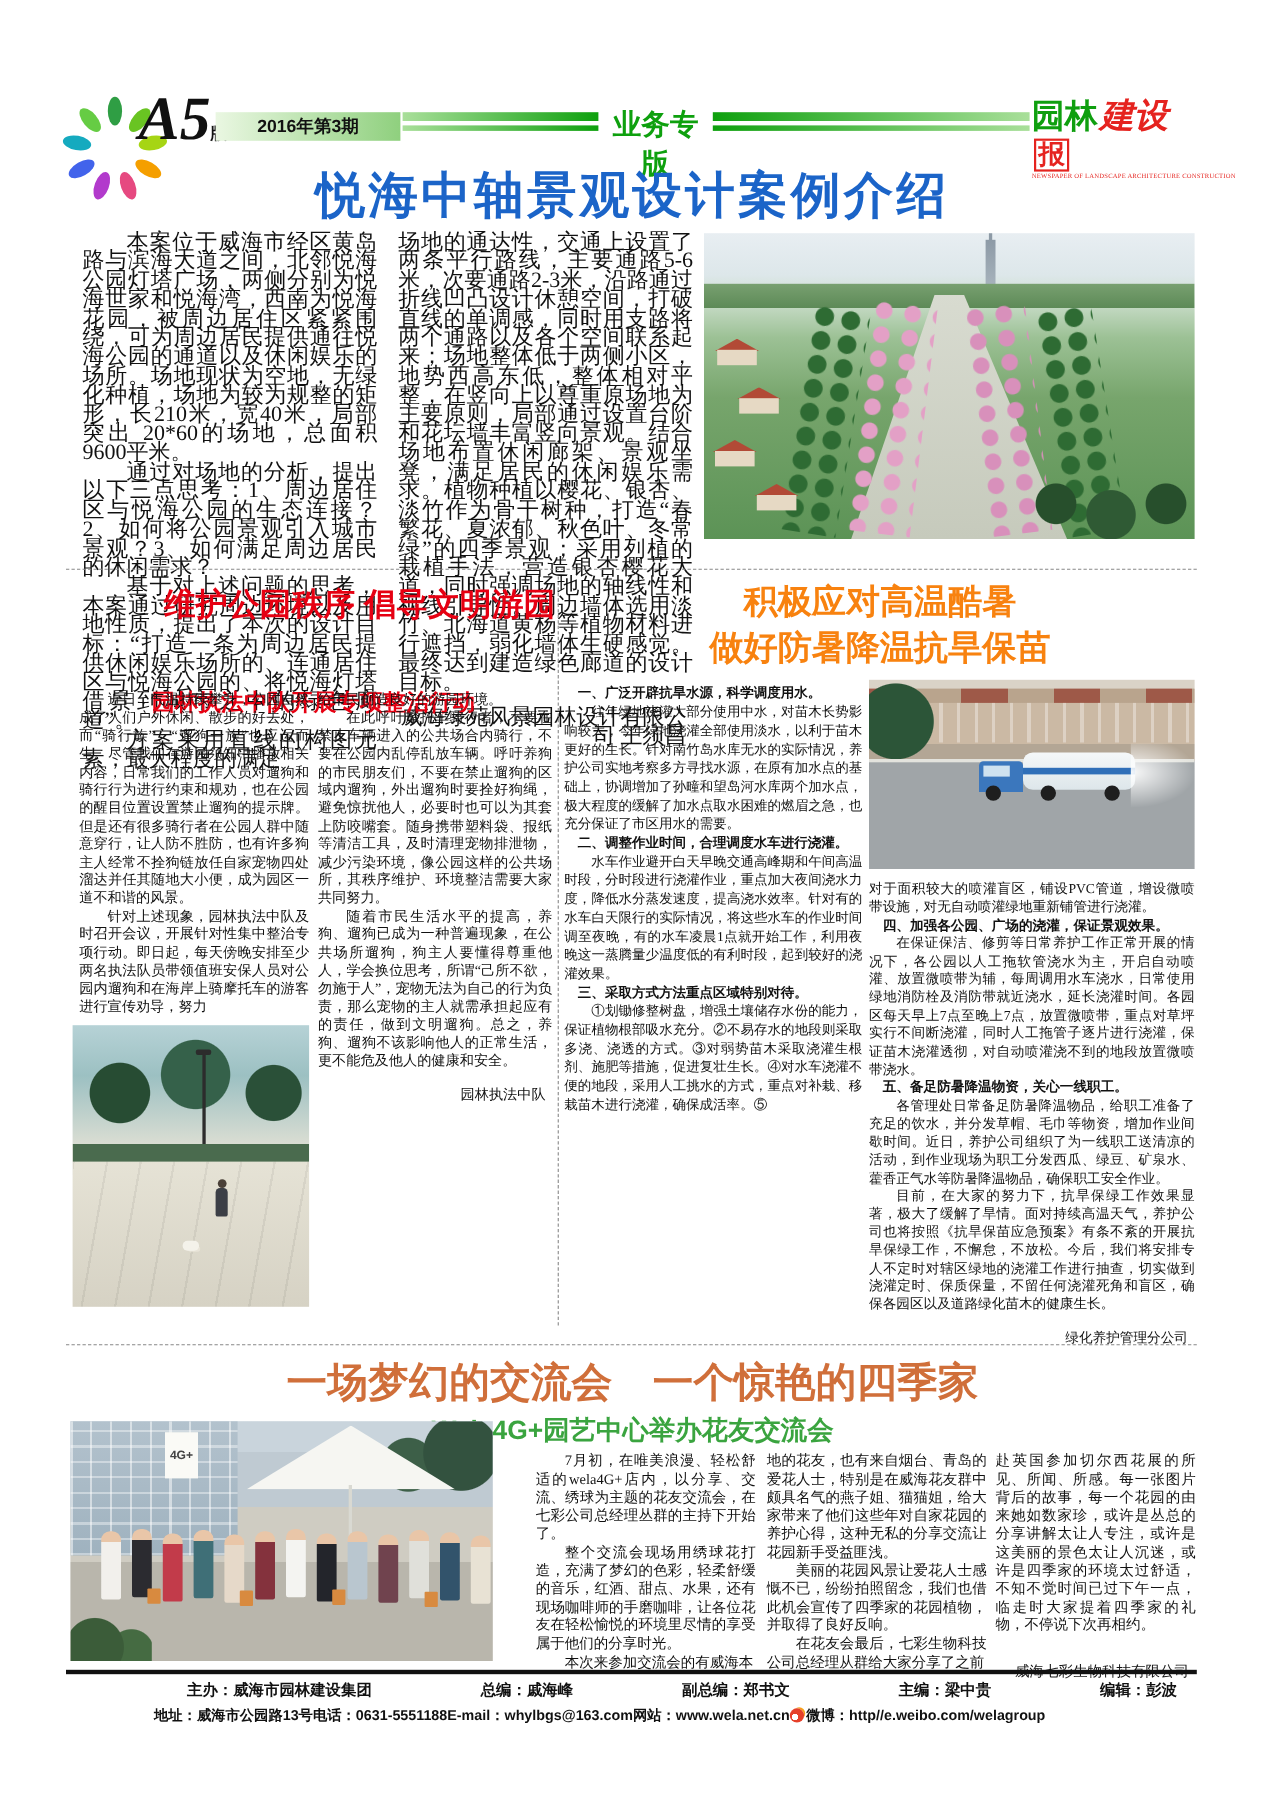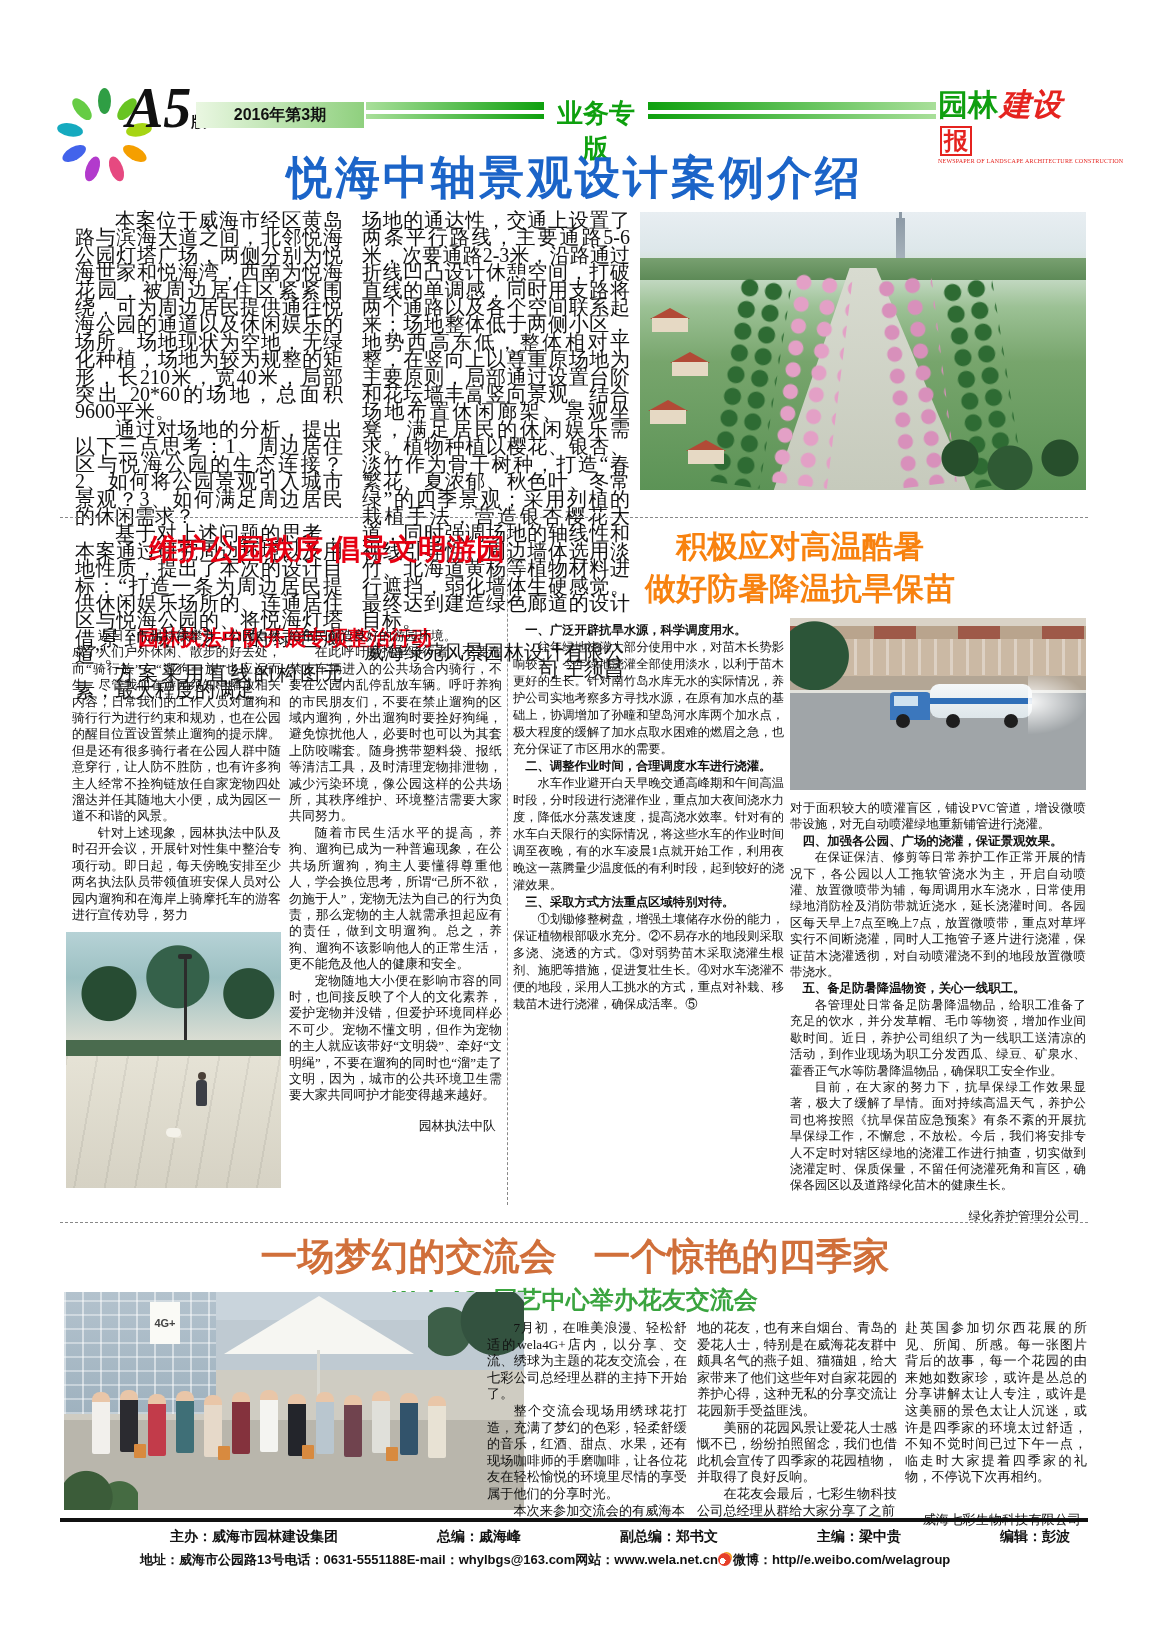--- a/index.html
+++ b/index.html
@@ -71,21 +71,21 @@
   .pt-roofs{left:0;top:8px;width:296px;height:13px;background:repeating-linear-gradient(90deg,#9e5948 0 42px,#b9a48d 42px 84px);}
   .pt-windows{left:0;top:21px;width:296px;height:36px;background:repeating-linear-gradient(90deg,rgba(255,255,255,.35) 0 3px,rgba(0,0,0,0) 3px 16px);}
   .pt-tree{left:-6px;top:0;width:76px;height:84px;background-image:radial-gradient(circle at 40% 45%,#2c5538 0 34px,rgba(0,0,0,0) 35px);}
   .pt-curb{left:0;top:72px;width:296px;height:3px;background:#e3e3dd;}
   .pt-tank{left:140px;top:66px;width:102px;height:34px;border-radius:9px;background:linear-gradient(180deg,#f5f8f9,#dde6ea);}
   .pt-stripe{left:140px;top:80px;width:102px;height:6px;background:#2f6fb8;}
   .pt-cab{left:100px;top:74px;width:40px;height:28px;border-radius:4px 4px 0 0;background:#3b77bd;}
   .pt-glass{left:104px;top:78px;width:24px;height:10px;background:#cfe2f0;}
   .wheel{width:14px;height:14px;border-radius:50%;background:#1e1e1e;}
   .pt-spray{left:238px;top:58px;width:58px;height:58px;background:radial-gradient(ellipse at 0 45%,rgba(255,255,255,.95),rgba(255,255,255,0) 72%);}
-  .photo-event{left:64px;top:1292px;width:460px;height:218px;background:linear-gradient(180deg,#c9d4dc 0 28px,#bfcad2 28px 78px,#cfccc2 78px 128px,#b9b6ac 128px 218px);}
+  .photo-event{left:64px;top:1292px;width:384px;height:218px;background:linear-gradient(180deg,#c9d4dc 0 28px,#bfcad2 28px 78px,#cfccc2 78px 128px,#b9b6ac 128px 218px);}
   .pe-bldg{left:0;top:0;width:152px;height:122px;background:linear-gradient(180deg,#b3c2cd,#9fb2bf);}
   .pe-grid{left:0;top:0;width:152px;height:122px;background:repeating-linear-gradient(90deg,rgba(255,255,255,.5) 0 2px,rgba(0,0,0,0) 2px 18px),repeating-linear-gradient(0deg,rgba(255,255,255,.4) 0 2px,rgba(0,0,0,0) 2px 14px);}
   .pe-sign{left:86px;top:10px;width:30px;height:42px;background:#fafaf6;display:flex;align-items:center;justify-content:center;font-family:"Liberation Sans",sans-serif;font-weight:700;font-size:11px;color:#444;}
   .pe-umb{left:160px;top:4px;width:190px;height:58px;clip-path:polygon(0 100%,50% 0,100% 100%);background:#f6f6f2;}
   .pe-pole{left:253px;top:58px;width:3px;height:60px;background:#d9d9d2;}
   .pe-trees{right:0;top:0;width:96px;height:72px;background-image:radial-gradient(circle at 70% 40%,#33523f 0 34px,rgba(0,0,0,0) 35px),radial-gradient(circle at 20% 55%,#3d5f48 0 24px,rgba(0,0,0,0) 25px);}
   .pe-shrub{left:0;bottom:0;width:74px;height:42px;background-image:radial-gradient(circle at 30% 70%,#3b5c39 0 26px,rgba(0,0,0,0) 27px),radial-gradient(circle at 75% 80%,#456b42 0 20px,rgba(0,0,0,0) 21px);}
   .person{position:absolute;width:18px;height:62px;border-radius:8px 8px 2px 2px;}
   .bag{position:absolute;width:12px;height:14px;background:#d88a3f;border-radius:1px;}
   
@@ -166,21 +166,20 @@
 <div class="abs h-red2">园林执法中队开展专项整治行动</div>
 
 <div class="abs col park-col" style="left:72px;top:628px;width:209px;">
   <p>近日，气温持续攀升，公园自然成了人们户外休闲、散步的好去处，而“骑行族”、“遛狗一族”也应运而生。尽管我们在游园须知中播放相关内容，日常我们的工作人员对遛狗和骑行行为进行约束和规劝，也在公园的醒目位置设置禁止遛狗的提示牌。但是还有很多骑行者在公园人群中随意穿行，让人防不胜防，也有许多狗主人经常不拴狗链放任自家宠物四处溜达并任其随地大小便，成为园区一道不和谐的风景。</p>
   <p>针对上述现象，园林执法中队及时召开会议，开展针对性集中整治专项行动。即日起，每天傍晚安排至少两名执法队员带领值班安保人员对公园内遛狗和在海岸上骑摩托车的游客进行宣传劝导，努力</p>
 </div>
 <div class="abs col park-col" style="left:289px;top:628px;width:213px;">
   <p class="ni">给市民创造良好的游园环境。</p>
   <p>在此呼吁摩托车骑行者，不要在禁止车辆进入的公共场合内骑行，不要在公园内乱停乱放车辆。呼吁养狗的市民朋友们，不要在禁止遛狗的区域内遛狗，外出遛狗时要拴好狗绳，避免惊扰他人，必要时也可以为其套上防咬嘴套。随身携带塑料袋、报纸等清洁工具，及时清理宠物排泄物，减少污染环境，像公园这样的公共场所，其秩序维护、环境整洁需要大家共同努力。</p>
   <p>随着市民生活水平的提高，养狗、遛狗已成为一种普遍现象，在公共场所遛狗，狗主人要懂得尊重他人，学会换位思考，所谓“己所不欲，勿施于人”，宠物无法为自己的行为负责，那么宠物的主人就需承担起应有的责任，做到文明遛狗。总之，养狗、遛狗不该影响他人的正常生活，更不能危及他人的健康和安全。</p>
-  <p>宠物随地大小便在影响市容的同时，也间接反映了个人的文化素养，爱护宠物并没错，但爱护环境同样必不可少。宠物不懂文明，但作为宠物的主人就应该带好“文明袋”、牵好“文明绳”，不要在遛狗的同时也“溜”走了文明，因为，城市的公共环境卫生需要大家共同呵护才能变得越来越好。</p>
   <div class="byline">园林执法中队</div>
 </div>
 
 <div class="abs photo photo-park">
   <div class="abs pp-trees"></div>
   <div class="abs pp-lamp"></div>
   <div class="abs pp-lamphead"></div>
   <div class="abs pp-hedge"></div>
   <div class="abs pp-walk"></div>
   <div class="abs pp-body"></div>

